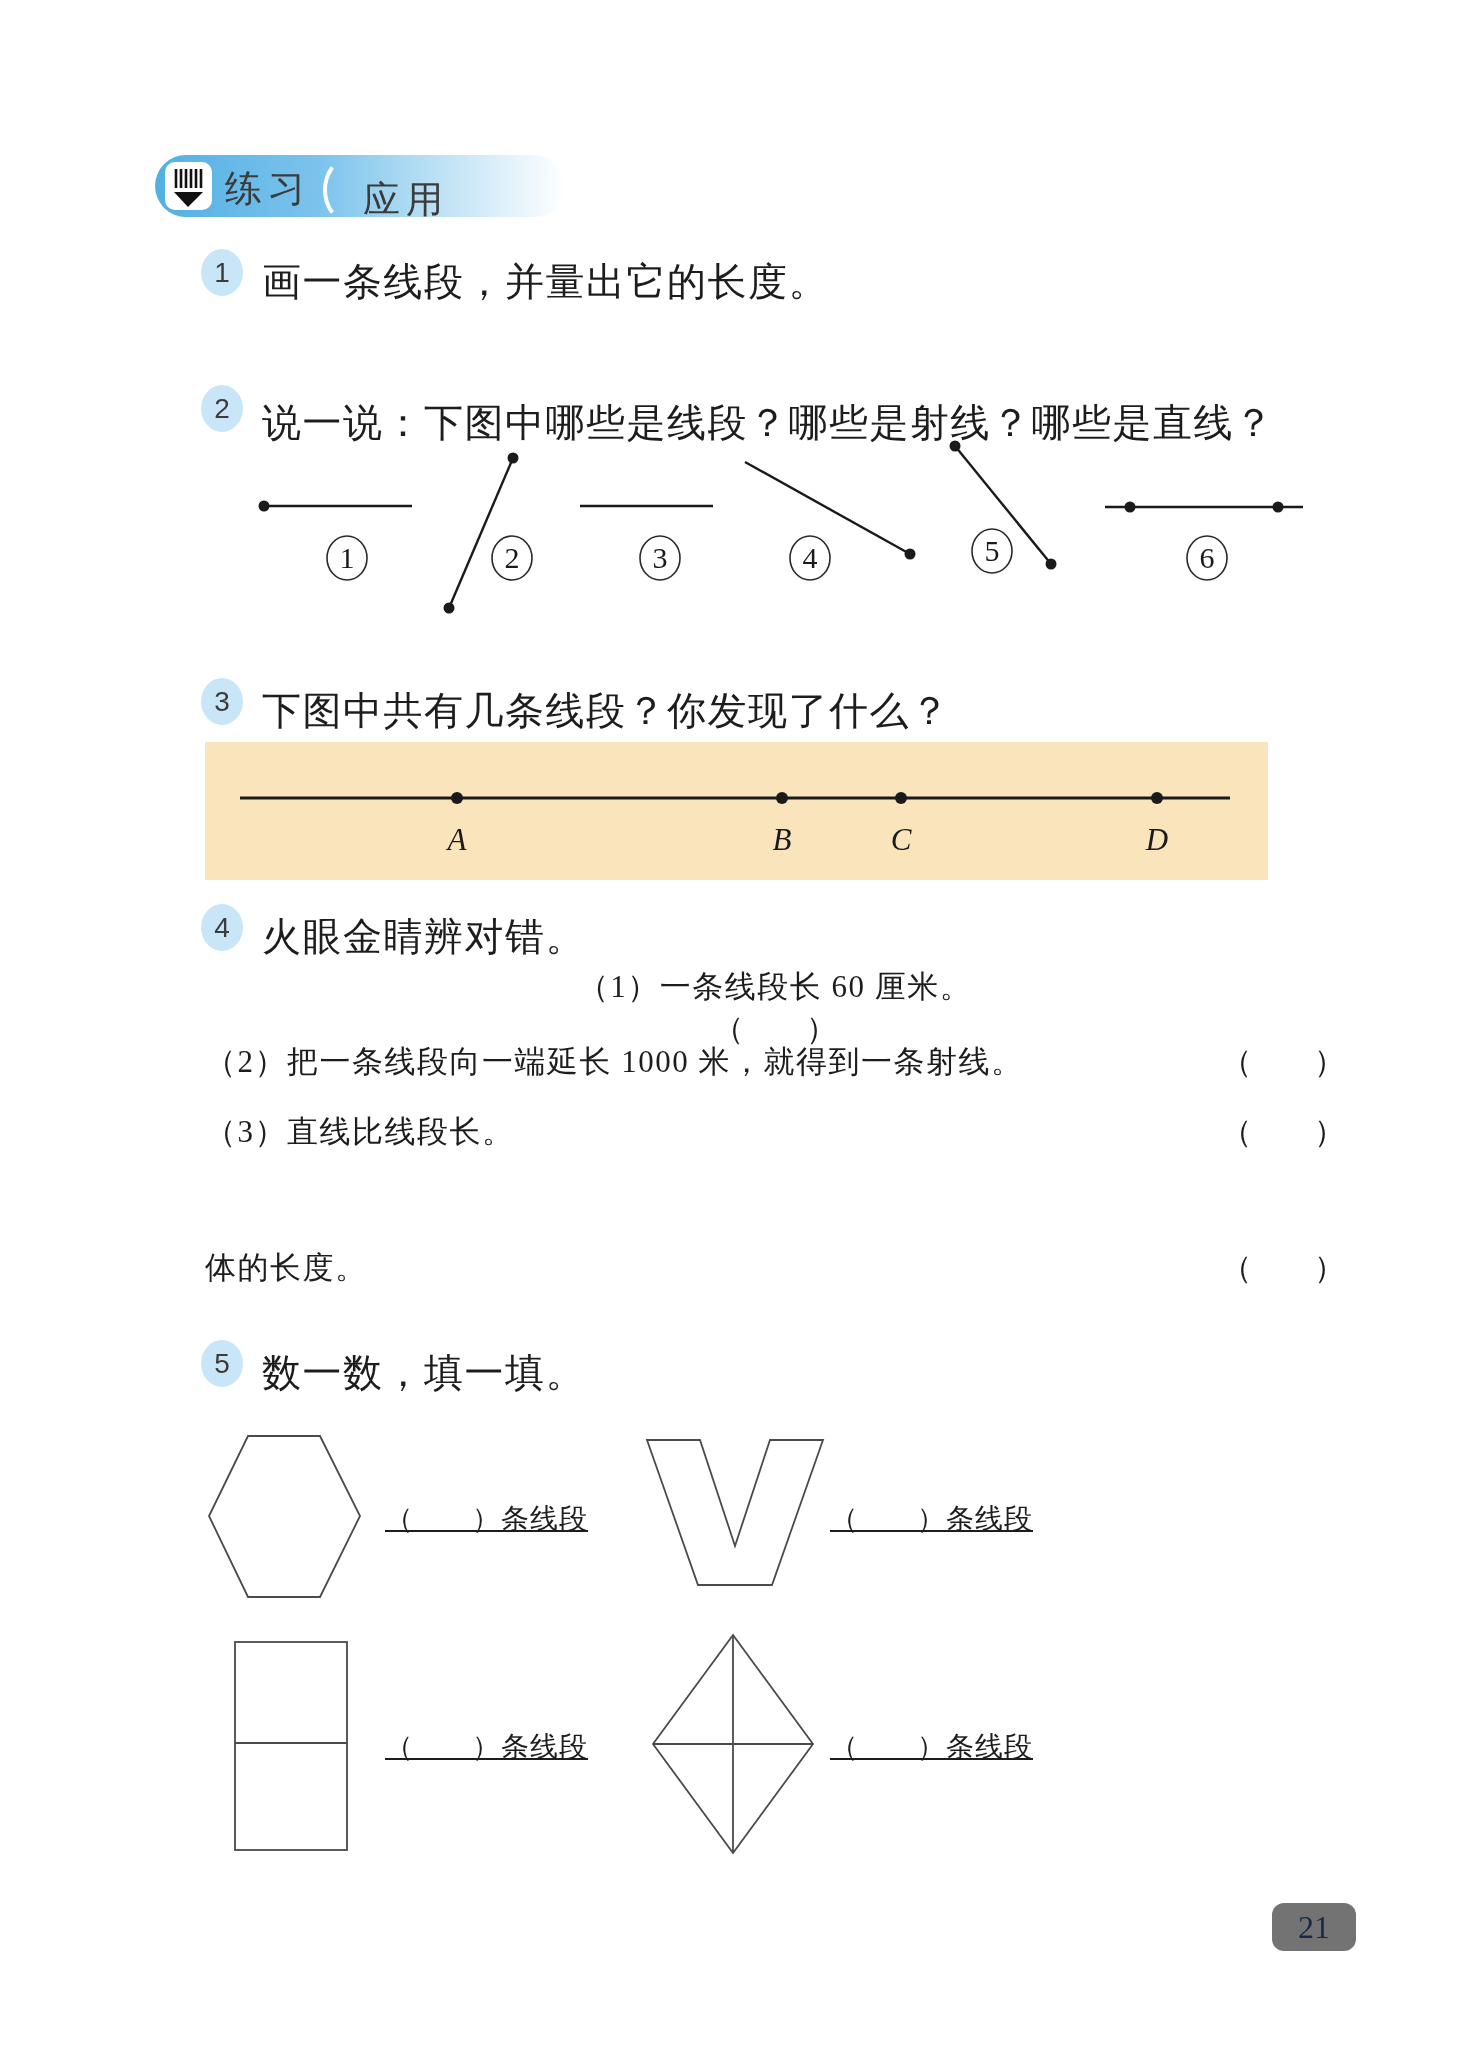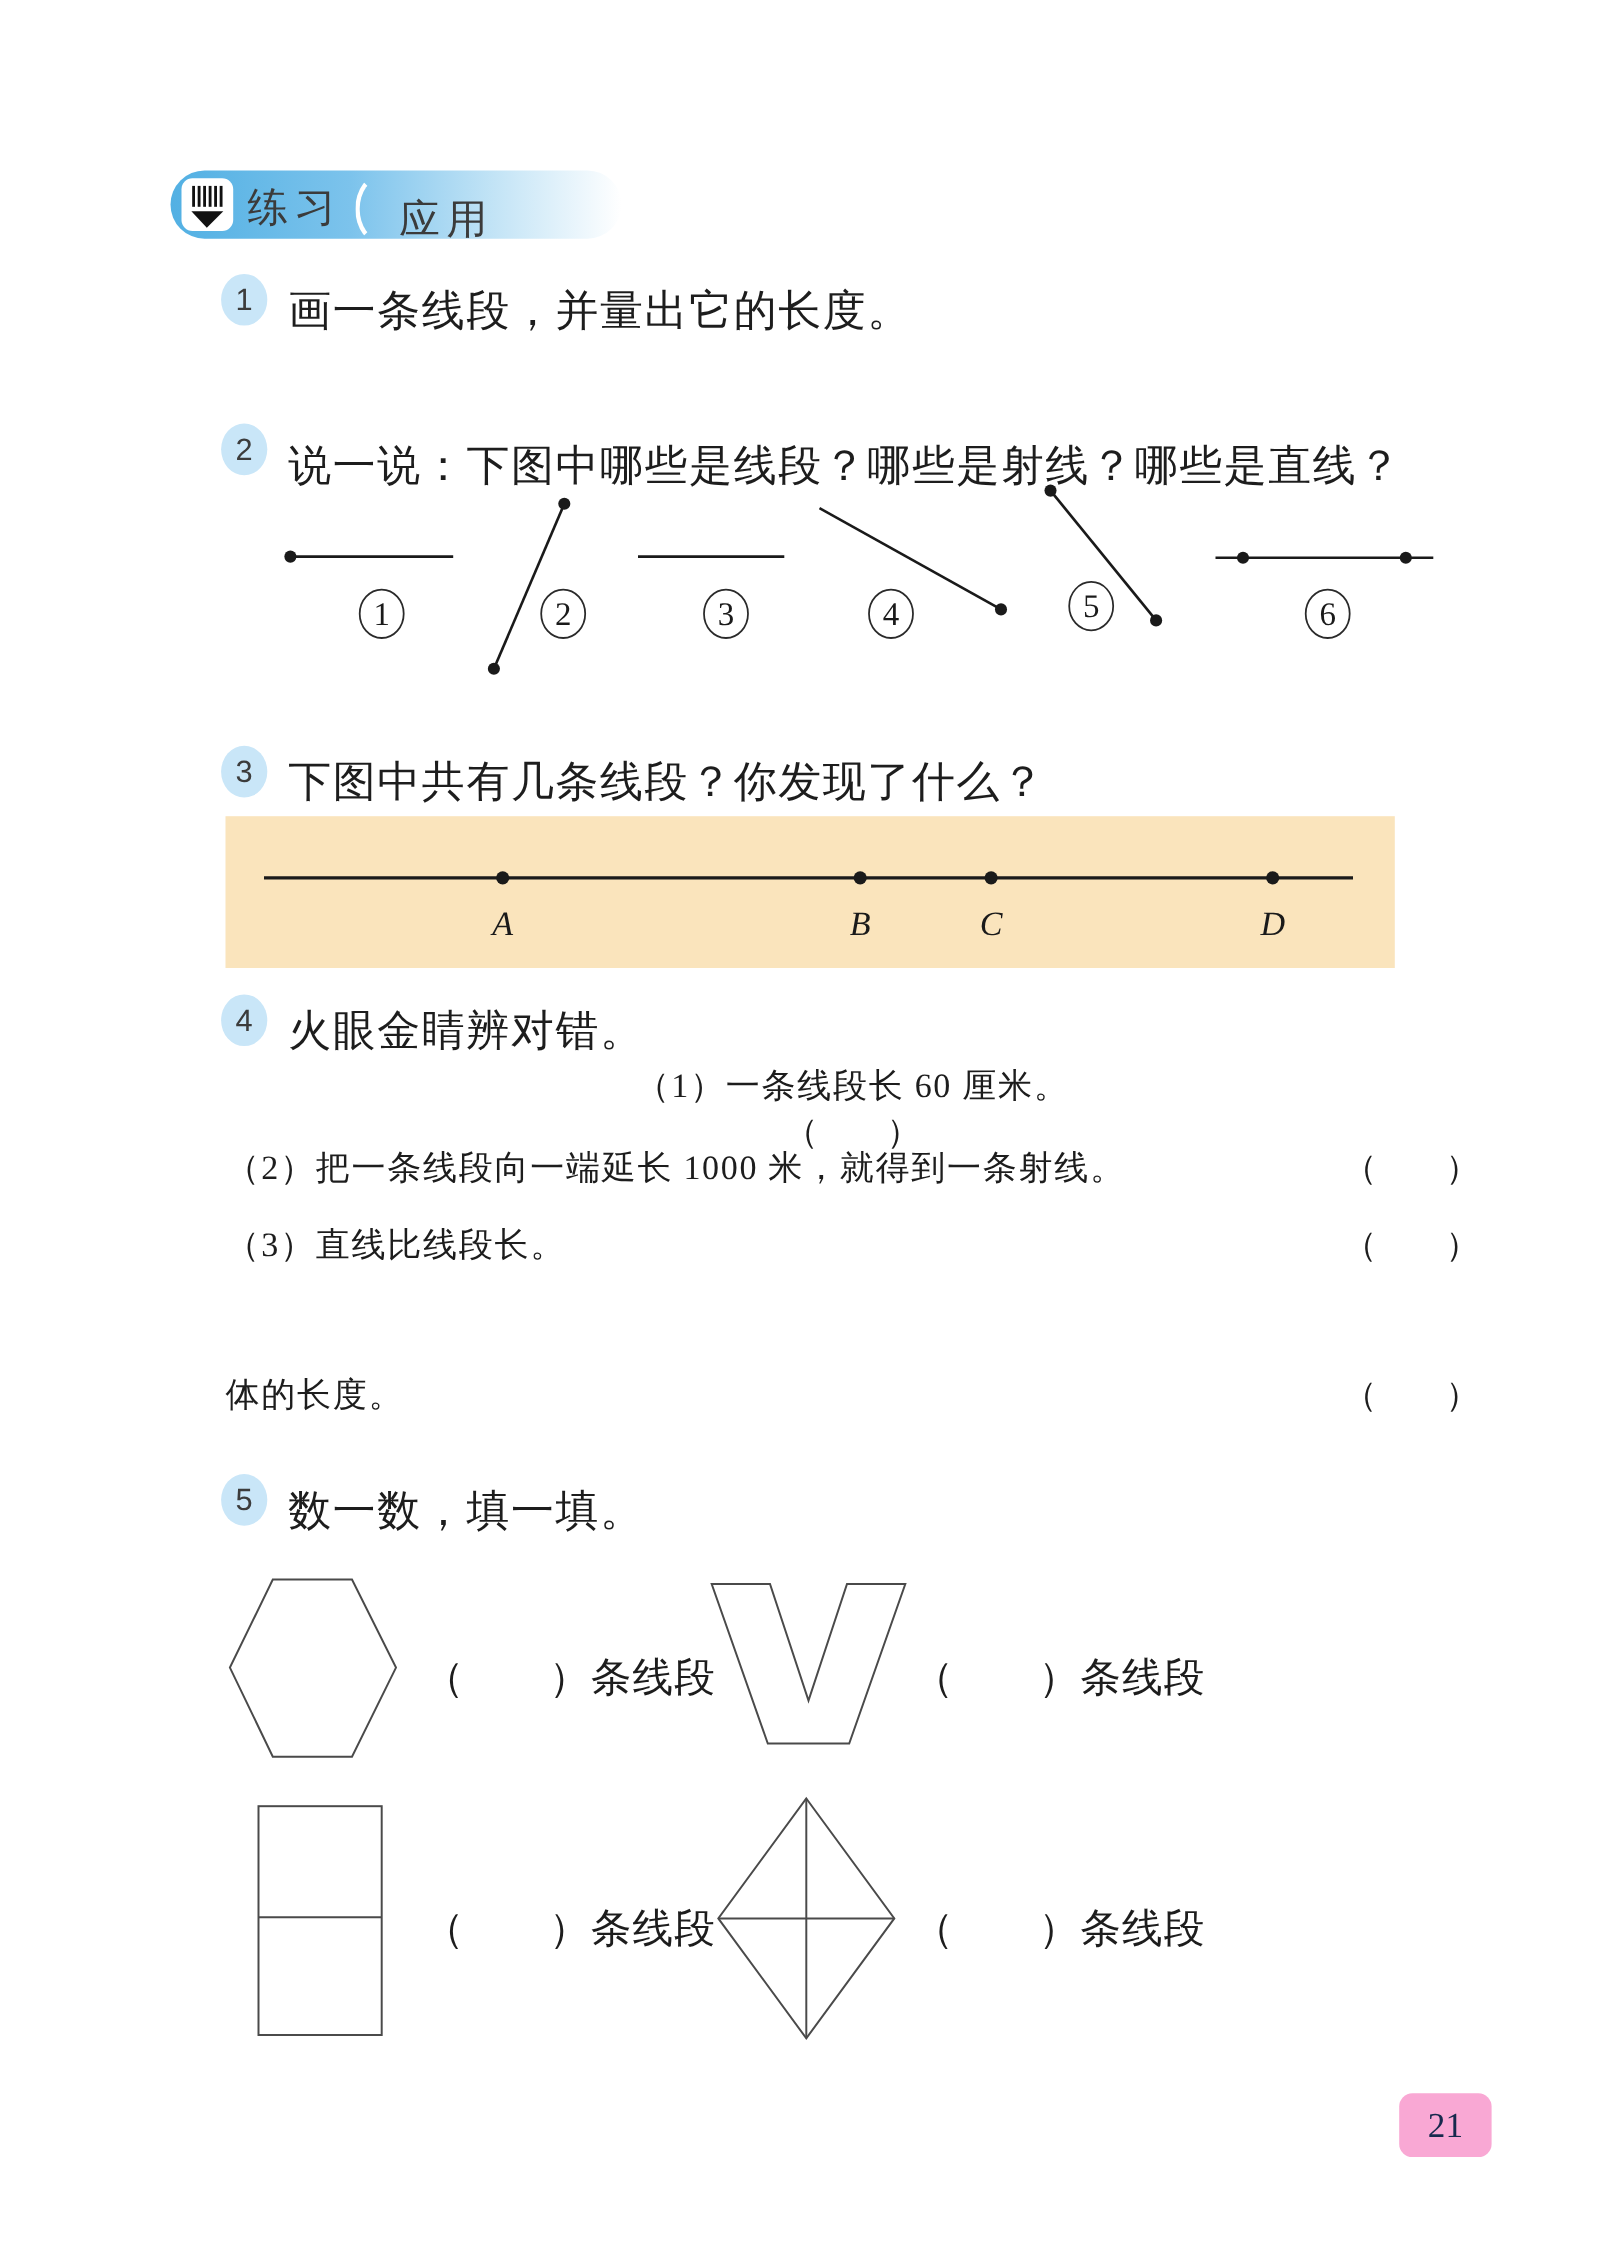--- a/index.html
+++ b/index.html
@@ -51,26 +51,26 @@
   }
   
   .tf-row{
     position:absolute;left:205px;width:1140px;height:44px;
     display:flex;justify-content:space-between;align-items:center;
     font-size:31px;letter-spacing:1.5px;white-space:nowrap;
   }
   .blank{letter-spacing:0;}
   
   .shape-label{
-    position:absolute;font-size:37px;letter-spacing:1px;white-space:nowrap;
+    position:absolute;font-size:28px;letter-spacing:1px;white-space:nowrap;text-decoration:underline;
   }
   
   .page-num{
-    position:absolute;left:1272px;top:1903px;width:84px;height:58px;
-    background:#f9a8d4;border-radius:12px;
+    position:absolute;left:1272px;top:1903px;width:84px;height:48px;
+    background:#737373;border-radius:12px;
     font-size:32px;color:#17294d;
     display:flex;align-items:center;justify-content:center;
   }
   svg{position:absolute;overflow:visible;}
   .figline{stroke:#1a1a1a;stroke-width:2.4;fill:none;}
   .figdot{fill:#1a1a1a;}
   .circnum{fill:none;stroke:#2a2a2a;stroke-width:1.6;}
   .circnum-text{
     font-family:"Liberation Serif","DejaVu Serif",serif;
     font-size:30px;fill:#1a1a1a;text-anchor:middle;

